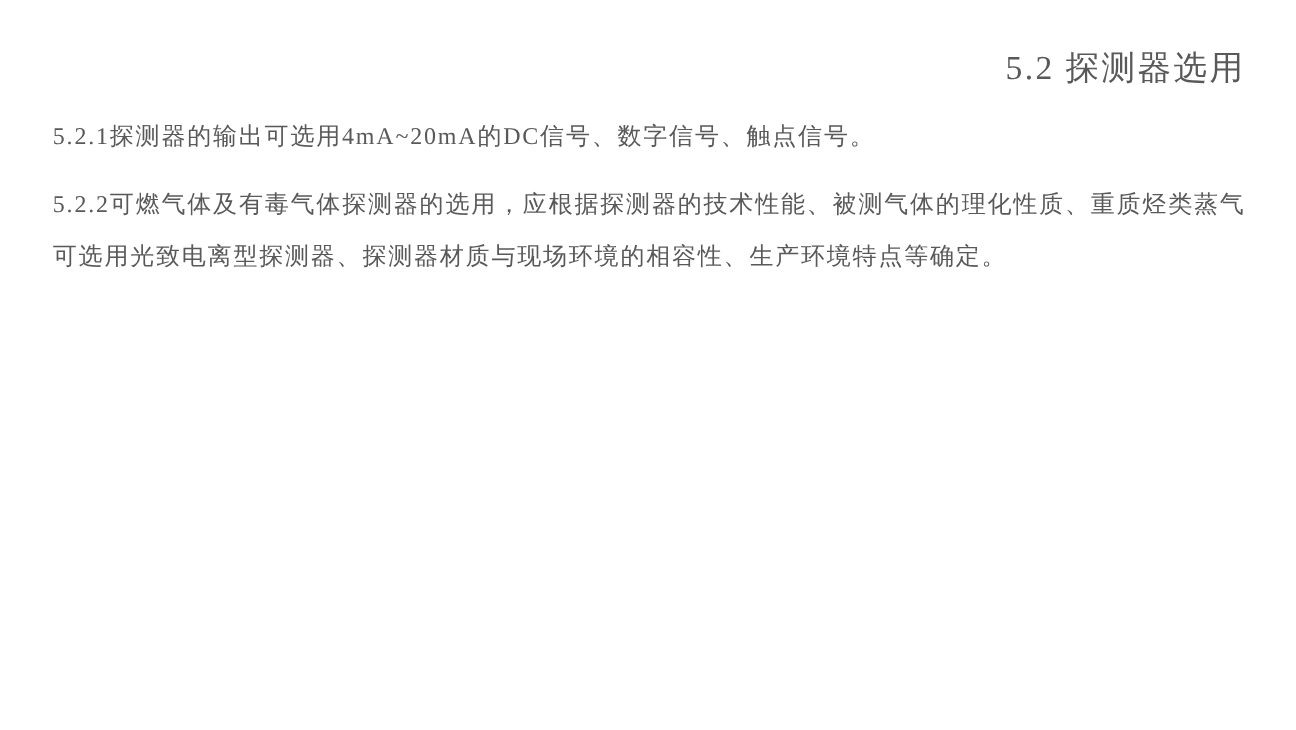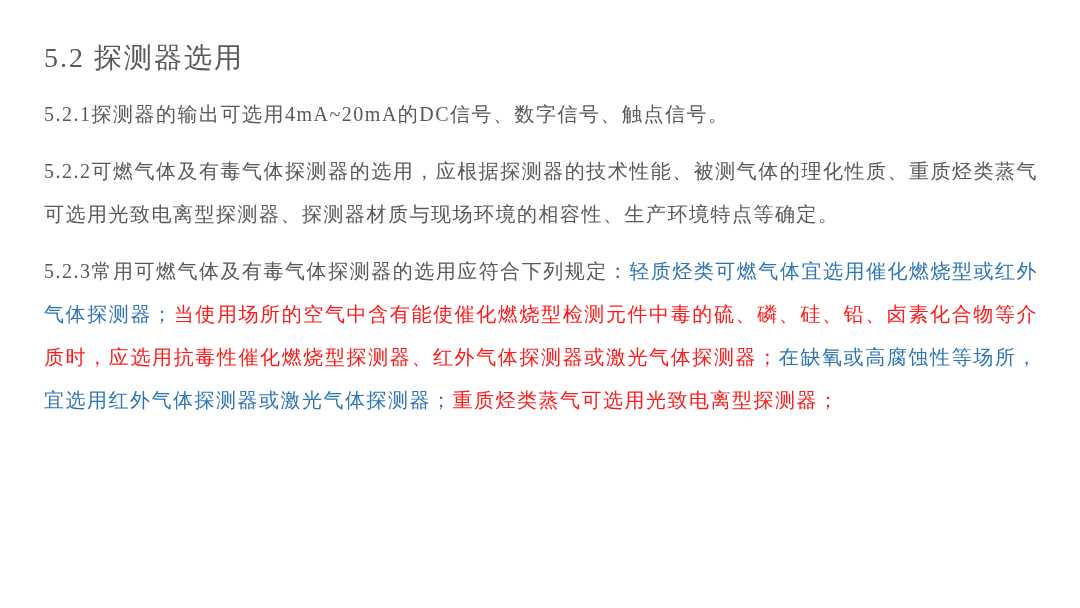--- a/index.html
+++ b/index.html
@@ -23,20 +23,21 @@
     font-family: "Liberation Serif", "DejaVu Serif", serif;
     color: var(--body);
   }
   .heading {
     font-size: 28px;
     font-weight: normal;
     line-height: 44px;
     letter-spacing: 2px;
     margin-bottom: 13px;
     color: var(--body);
+    text-align: right;
   }
   .para {
     font-size: 20px;
     line-height: 43px;
     letter-spacing: 1.5px;
     text-align: justify;
     margin-bottom: 14px;
     color: var(--body);
   }
   .seg-gray { color: var(--body); }
@@ -47,15 +48,14 @@
 <body>
 
 <div class="page">
 
   <h2 class="heading">5.2 探测器选用</h2>
 
   <p class="para">5.2.1探测器的输出可选用4mA~20mA的DC信号、数字信号、触点信号。</p>
 
   <p class="para">5.2.2可燃气体及有毒气体探测器的选用，应根据探测器的技术性能、被测气体的理化性质、重质烃类蒸气可选用光致电离型探测器、探测器材质与现场环境的相容性、生产环境特点等确定。</p>
 
-  <p class="para"><span class="seg-gray">5.2.3常用可燃气体及有毒气体探测器的选用应符合下列规定：</span><span class="seg-blue">轻质烃类可燃气体宜选用催化燃烧型或红外气体探测器；</span><span class="seg-red">当使用场所的空气中含有能使催化燃烧型检测元件中毒的硫、磷、硅、铅、卤素化合物等介质时，应选用抗毒性催化燃烧型探测器、红外气体探测器或激光气体探测器；</span><span class="seg-blue">在缺氧或高腐蚀性等场所，宜选用红外气体探测器或激光气体探测器；</span><span class="seg-red">重质烃类蒸气可选用光致电离型探测器；</span></p>
 
 </div>
 
 </body></html>

